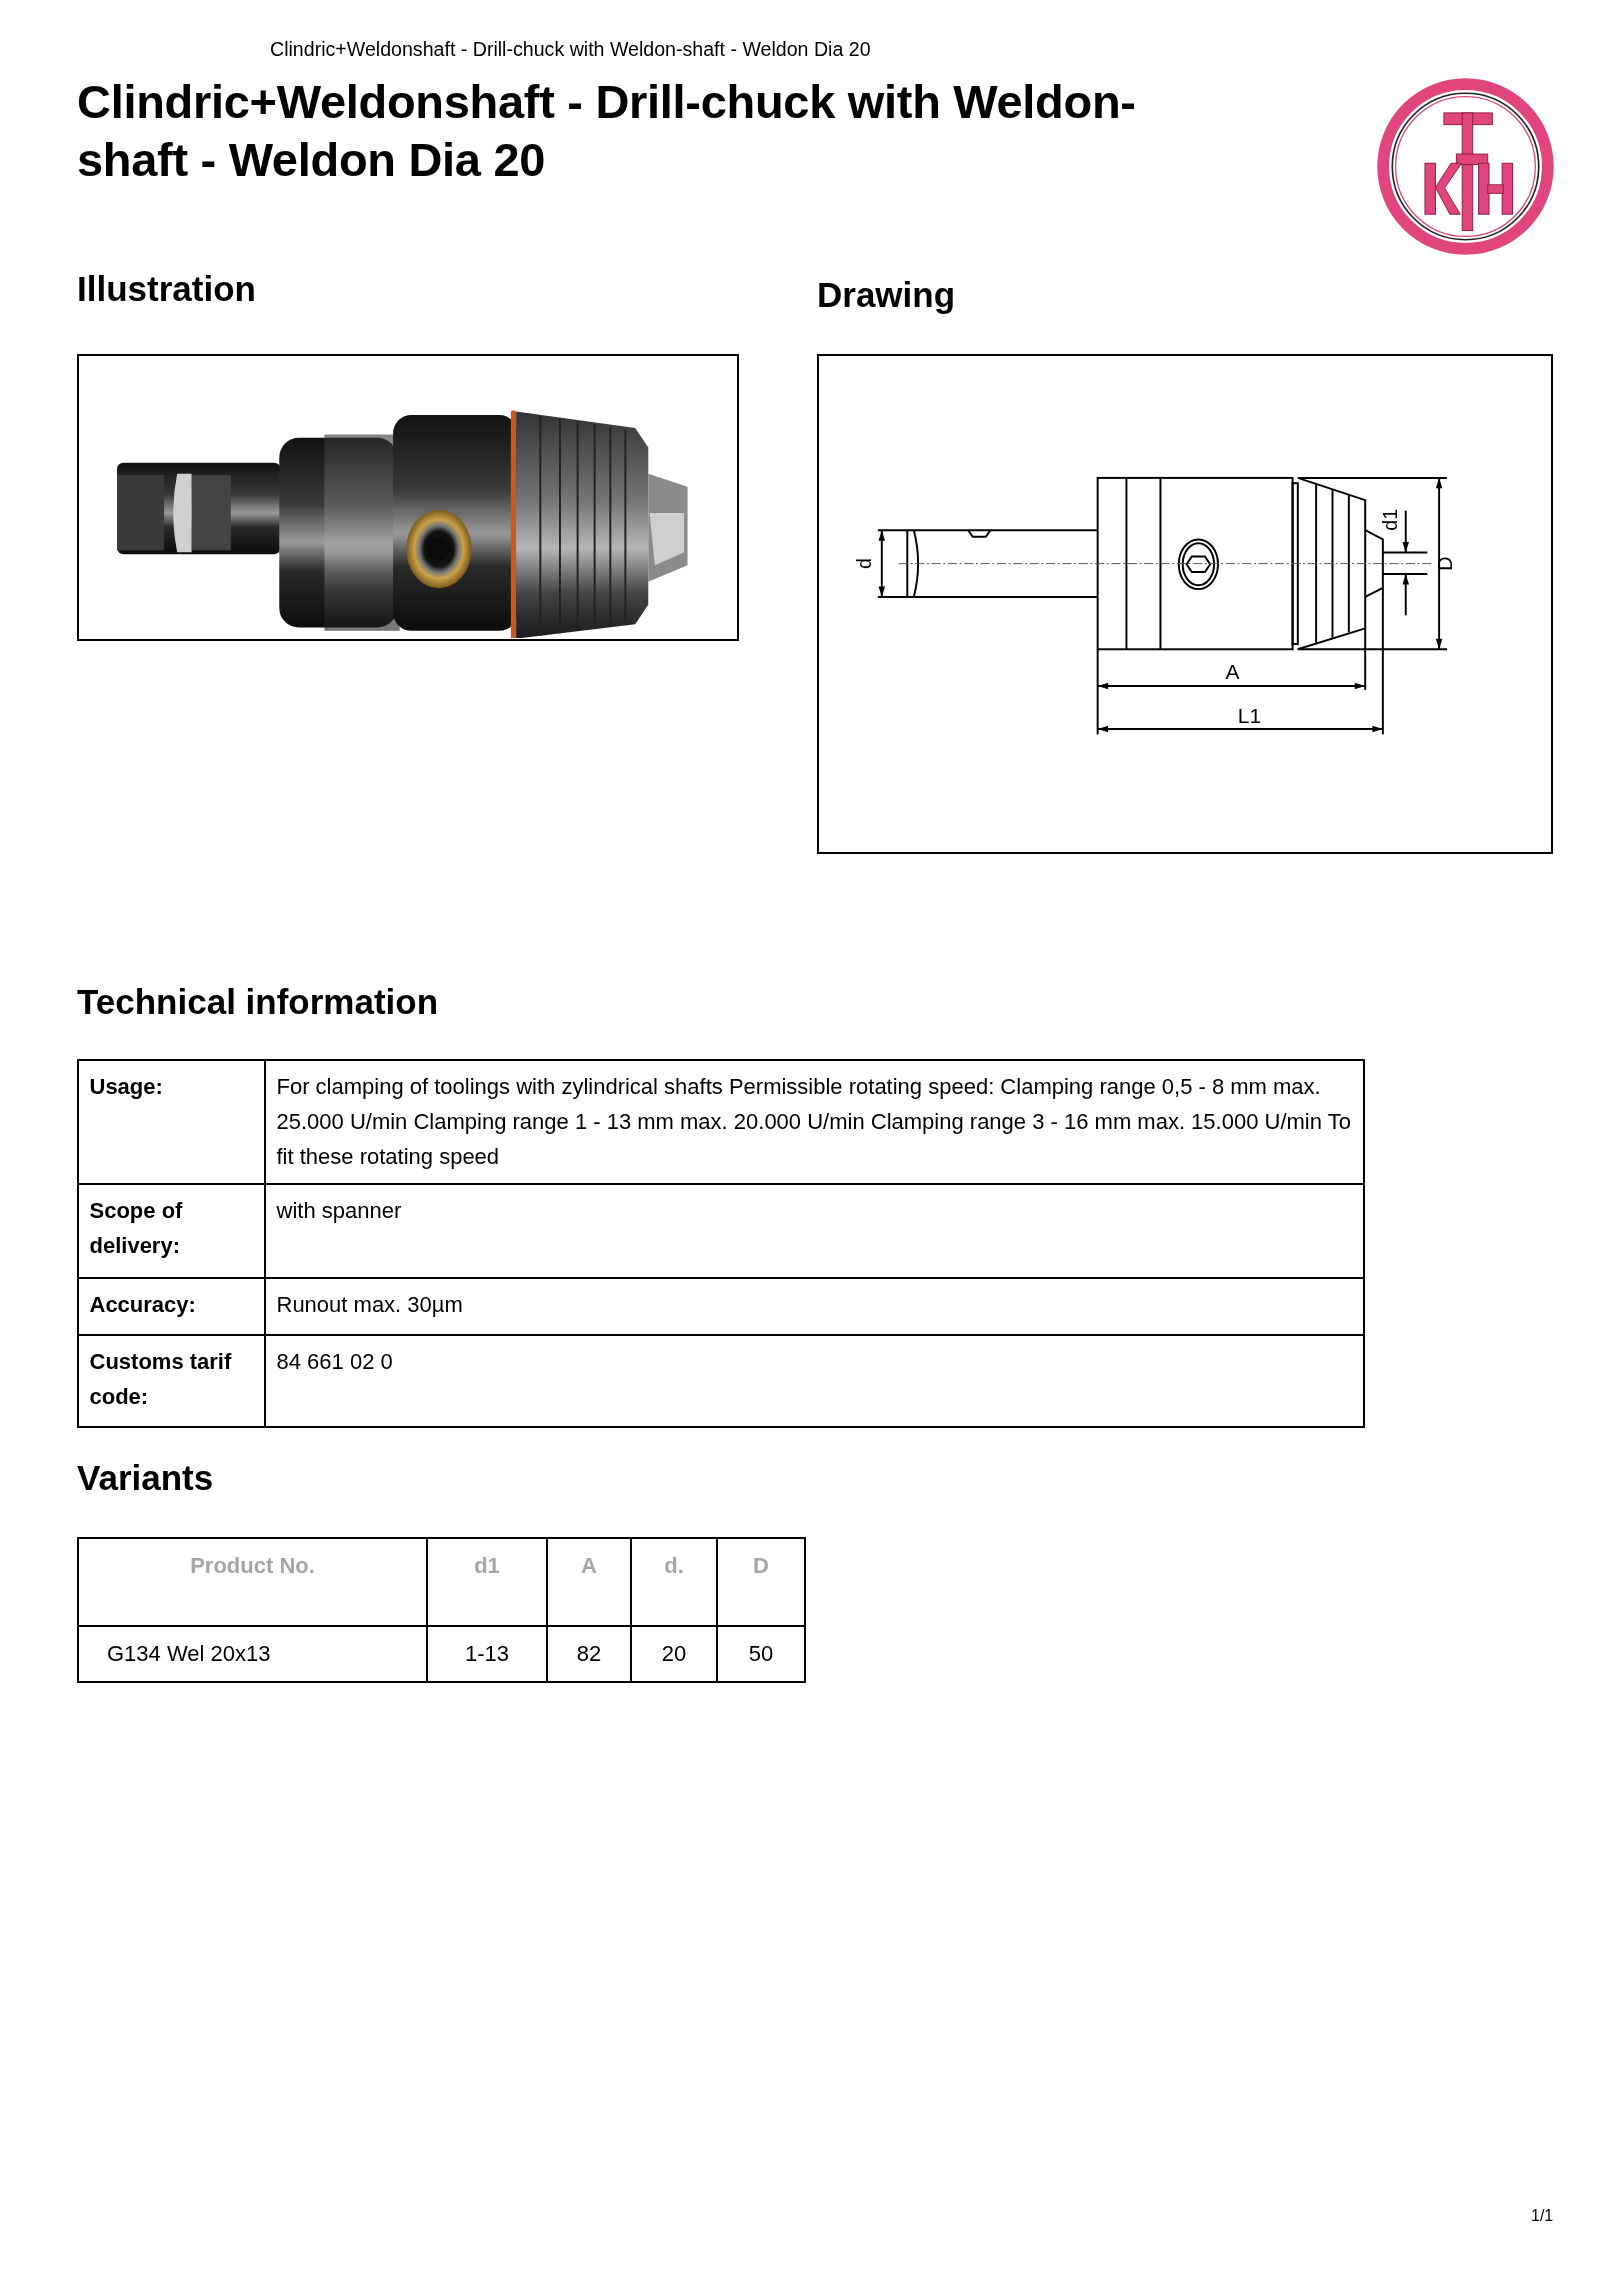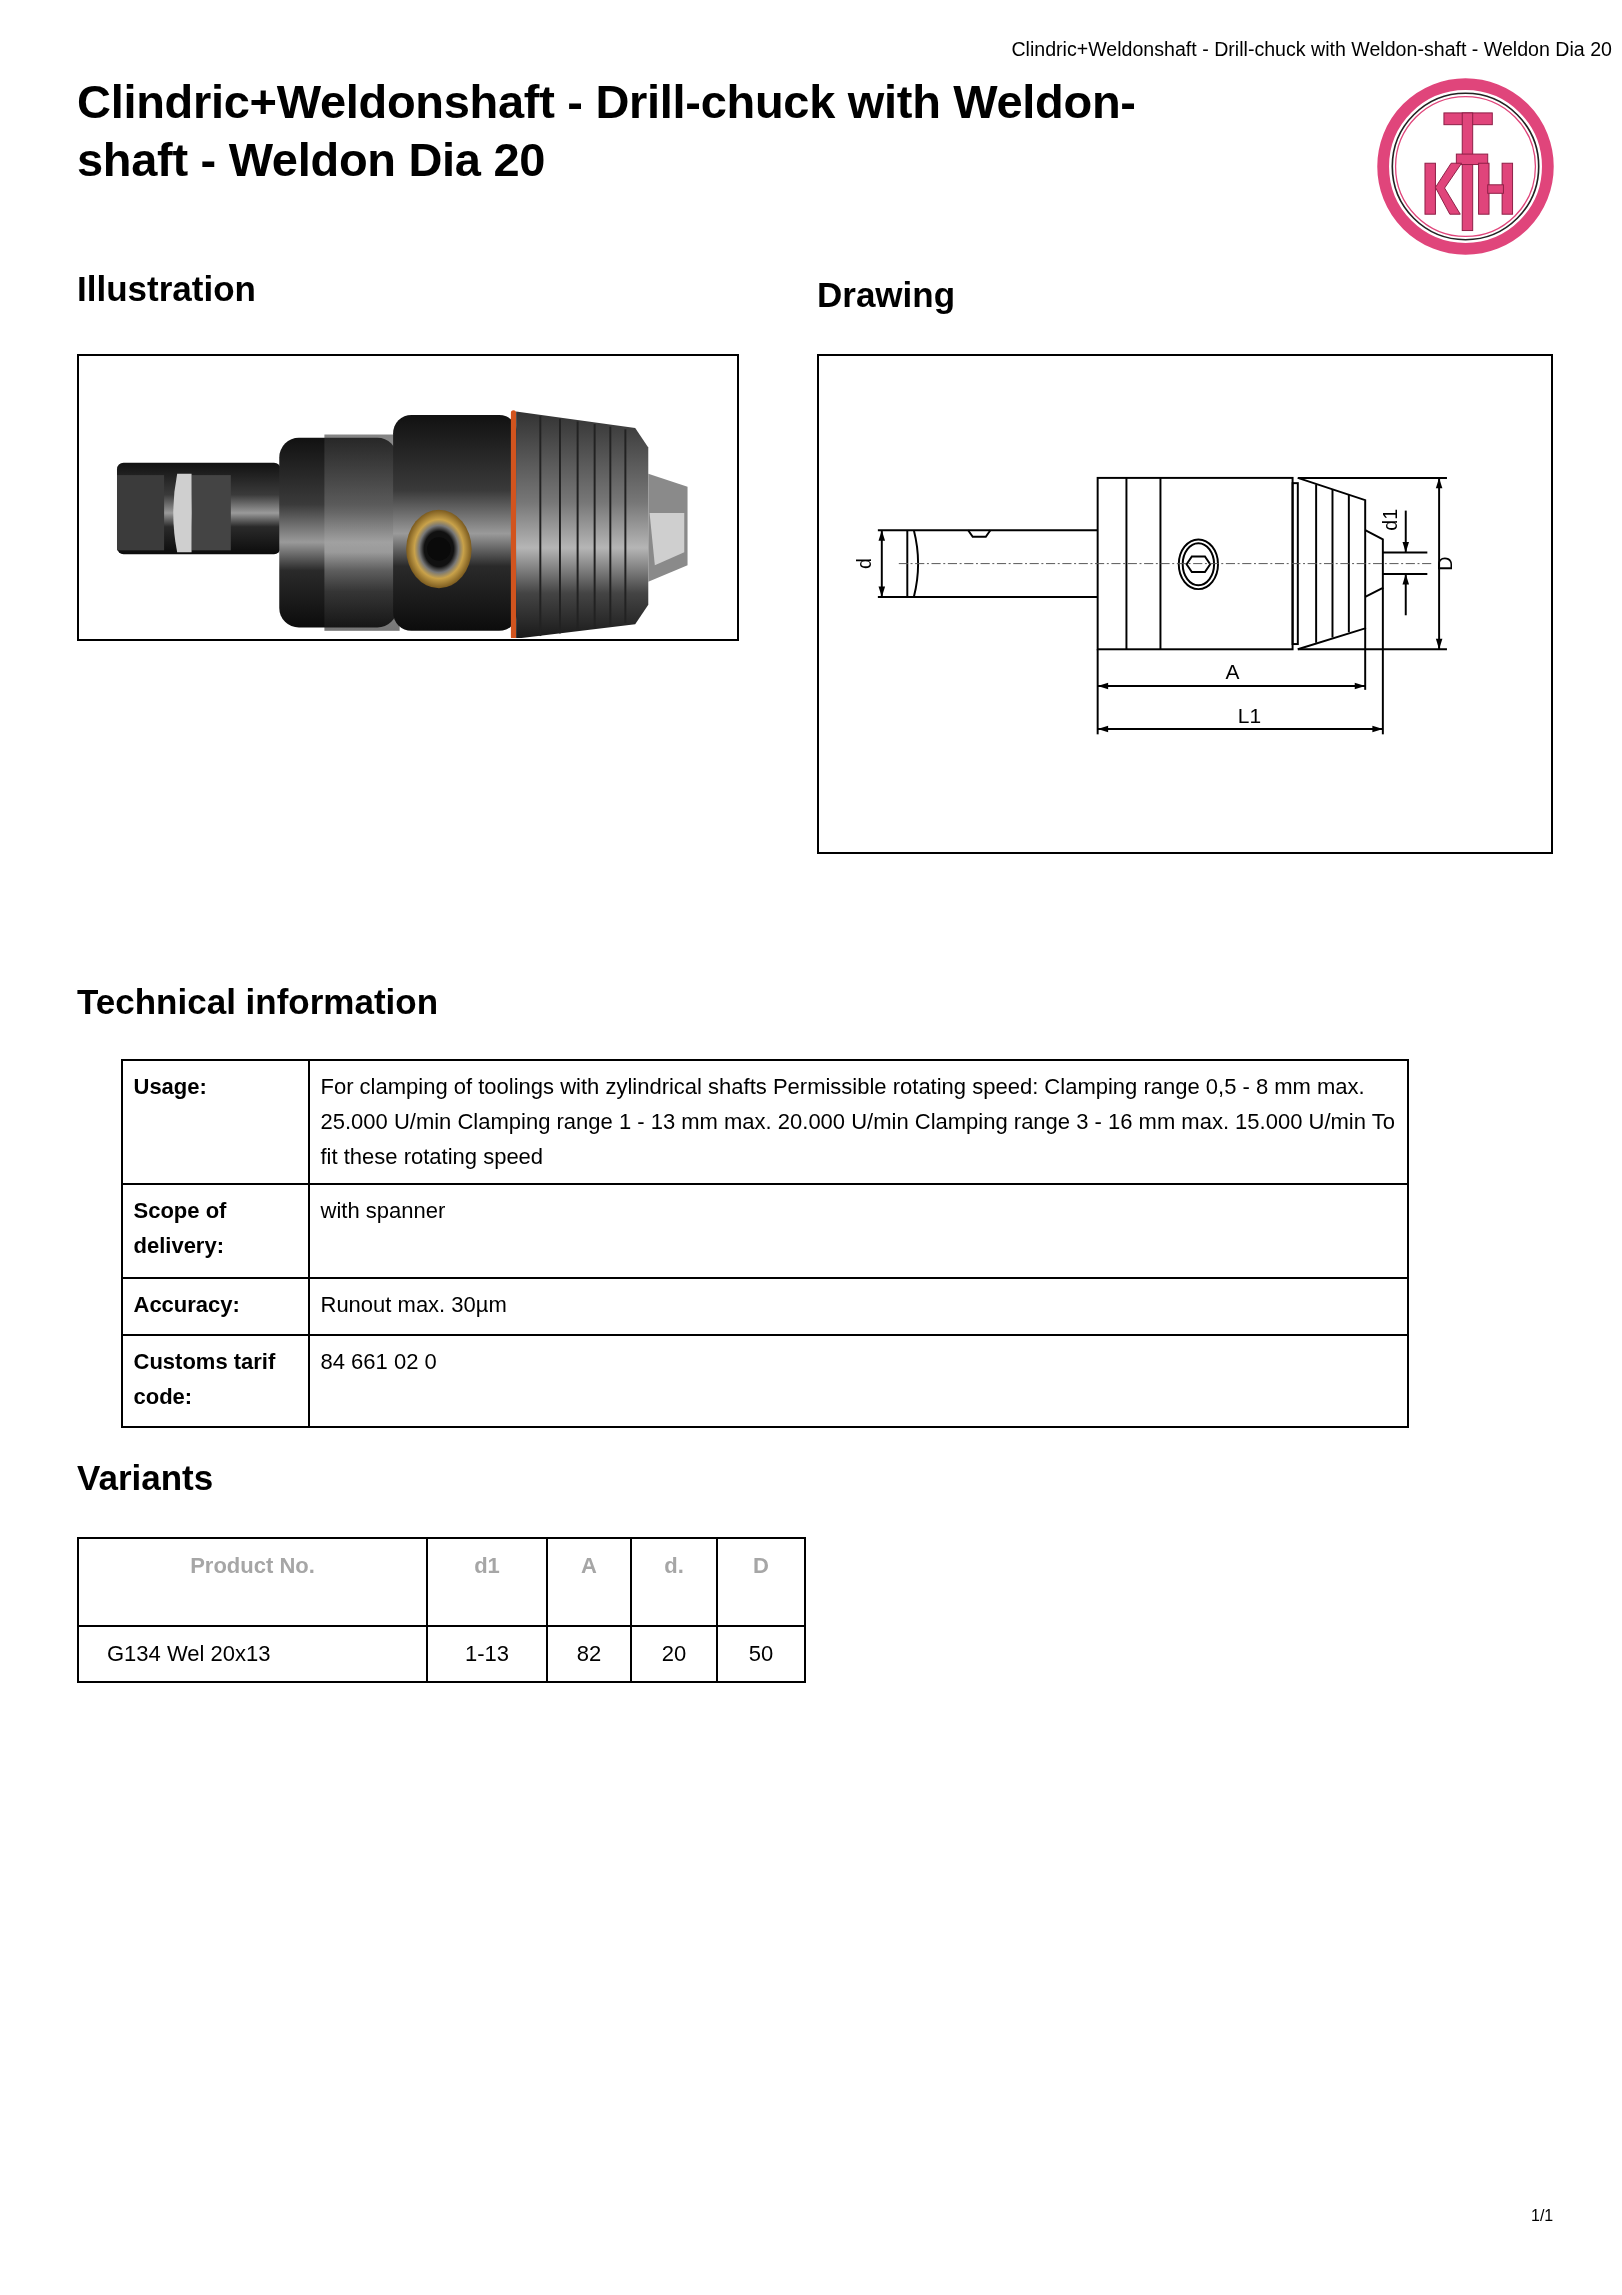--- a/index.html
+++ b/index.html
@@ -2,35 +2,35 @@
 <html style="font-size:10.5px"><head>
 <meta charset="utf-8">
 <style>
   html, body { margin: 0; padding: 0; background: #ffffff; }
   body {
     width: 1622px; height: 2295px; position: relative; overflow: hidden;
     font-family: "Liberation Sans", sans-serif; color: #000;
   }
   .abs { position: absolute; }
   .running-header {
-    left: 0; width: 1612px; top: 38px; text-align: right;
+    left: 0; width: 1612px; top: 38px; text-align: left;
     font-size: 19.6px; padding-left: 270px; box-sizing: border-box; white-space: nowrap;
   }
   .title {
     left: 77px; top: 73px; width: 1178px;
     font-size: 47px; font-weight: bold; line-height: 58px; letter-spacing: -0.3px;
   }
   .section-h {
     font-size: 35px; font-weight: bold; line-height: 39px;
   }
   .frame {
     border: 2.6px solid #000; box-sizing: border-box; background: #fff; overflow: hidden;
   }
   table { border-collapse: collapse; }
-  .tech-table { left: 77px; top: 1059px; width: 1288px; margin-left: 44px; }
+  .tech-table { left: 77px; top: 1059px; width: 1288px; }
   .tech-table td {
     border: 2.6px solid #000; vertical-align: top;
     font-size: 22px; line-height: 35px; padding: 7.9px 10.5px 9.2px 10.5px;
   }
   .tech-table td.lbl { font-weight: bold; width: 164px; }
   .var-table { left: 77px; top: 1537px; }
   .var-table td, .var-table th {
     border: 2.6px solid #000; font-size: 22px; padding: 0; text-align: center;
   }
   .var-table th {

